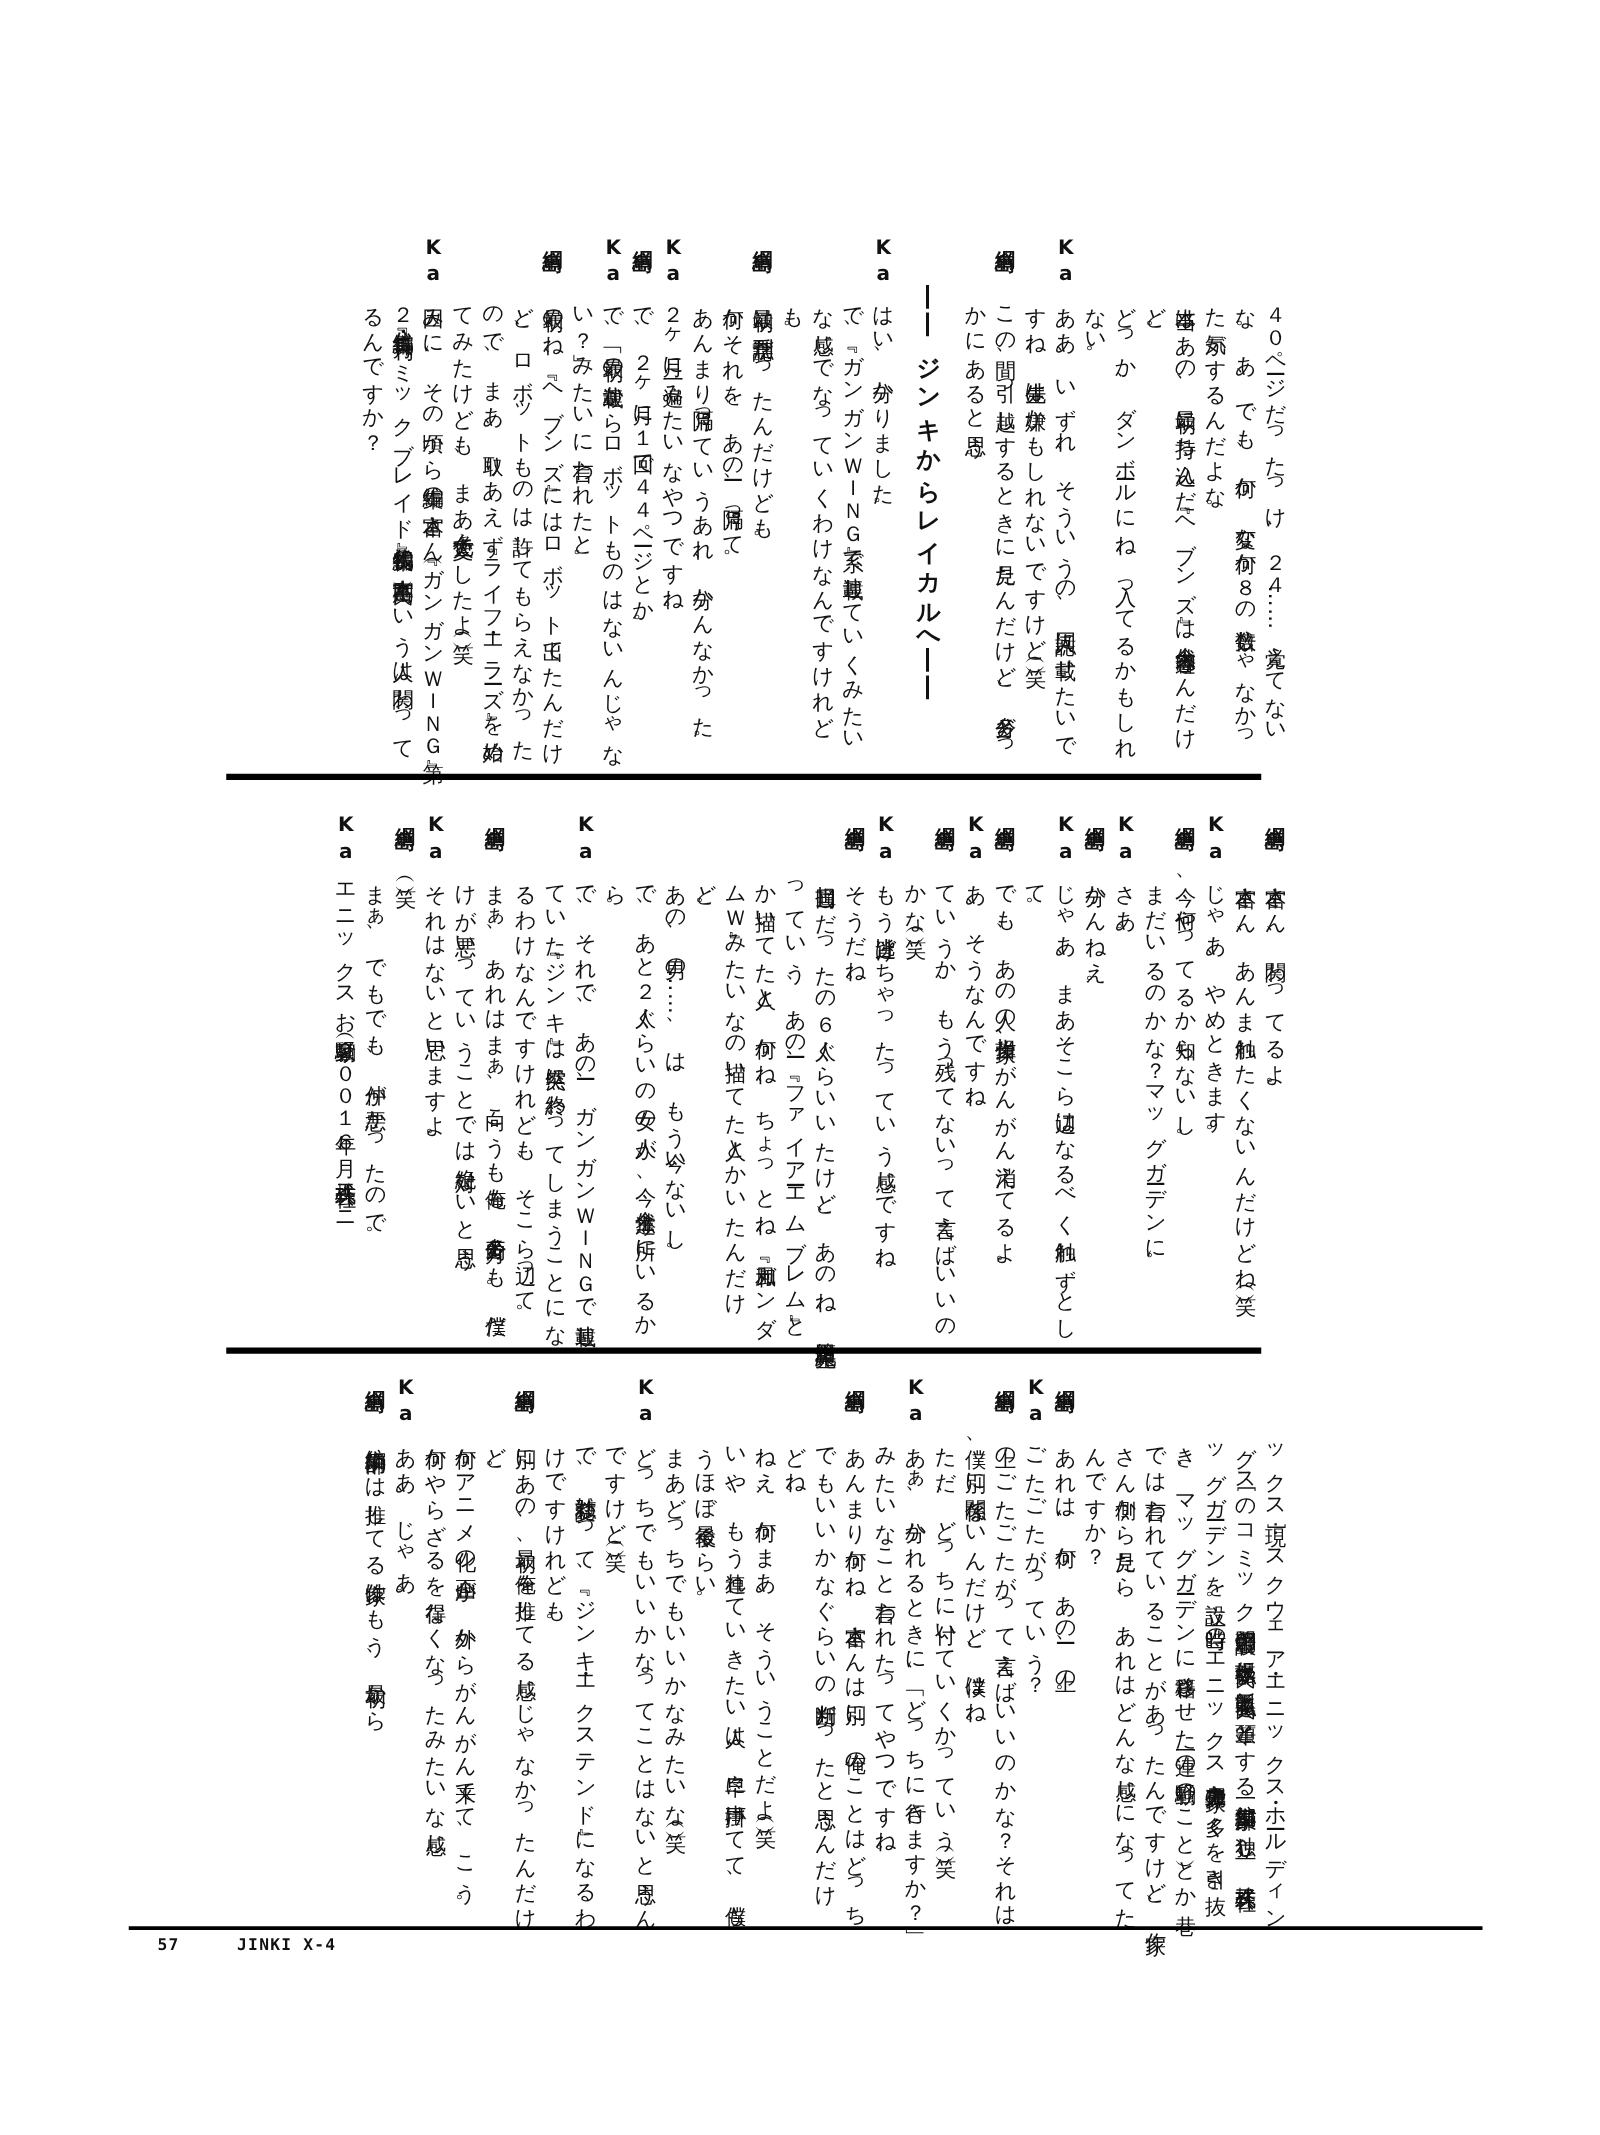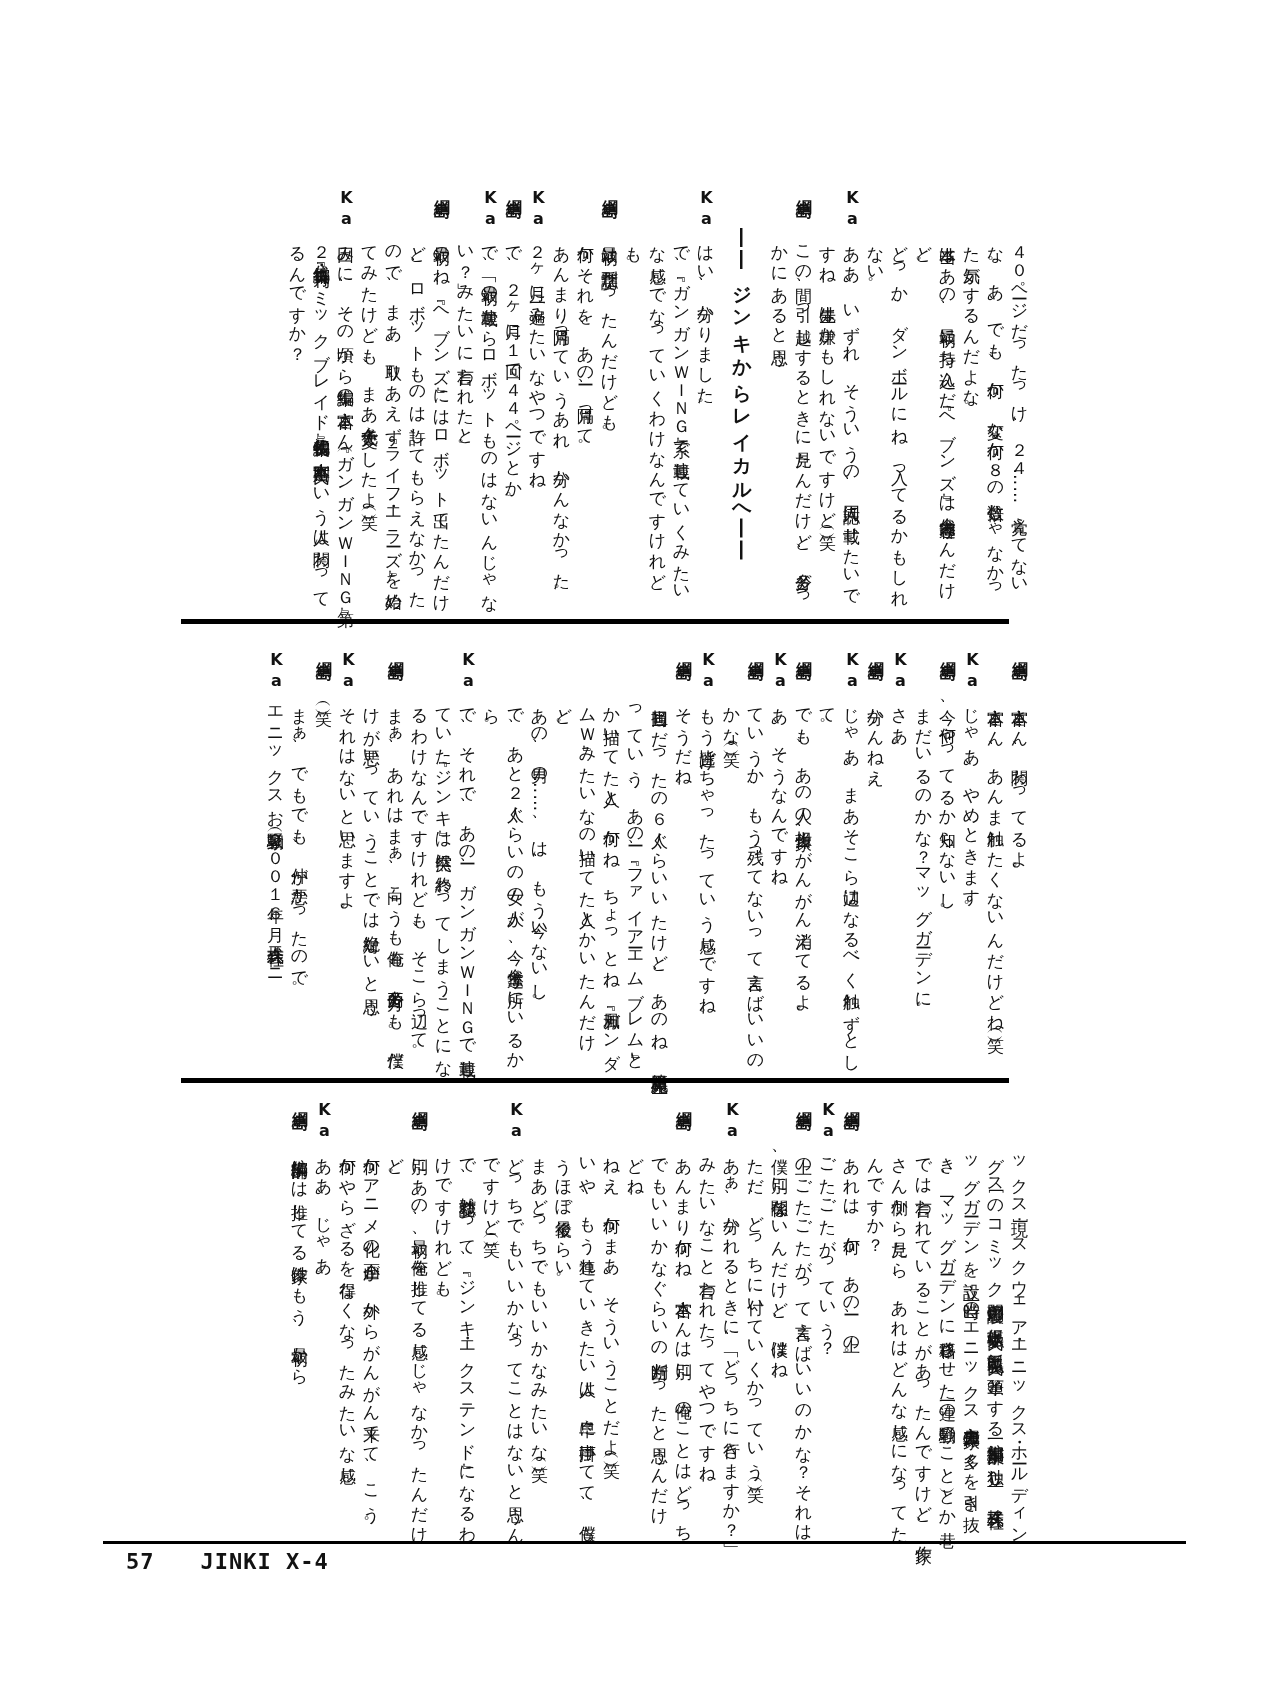--- a/index.html
+++ b/index.html
@@ -69,21 +69,21 @@
     width: 1083px;
     height: 3px;
     background: #000;
   }
   .footer {
     position: absolute;
     top: 1549px;
     left: 126px;
     font-family: "DejaVu Sans Mono", "Liberation Mono", monospace;
     font-weight: 700;
-    font-size: 22px;
+    font-size: 13px;
     letter-spacing: 1px;
   }
   .footer .ft-title { margin-left: 46px; }
 </style>
 </head>
 <body>
 
 <div class="page">
 
   <div class="sec sec-1">

